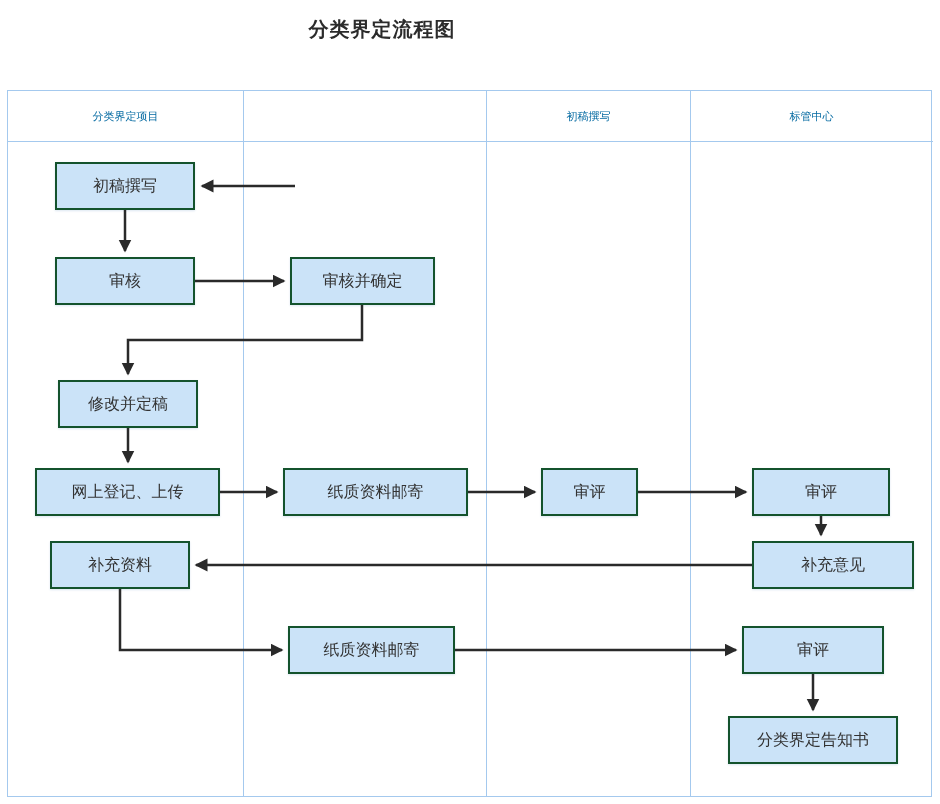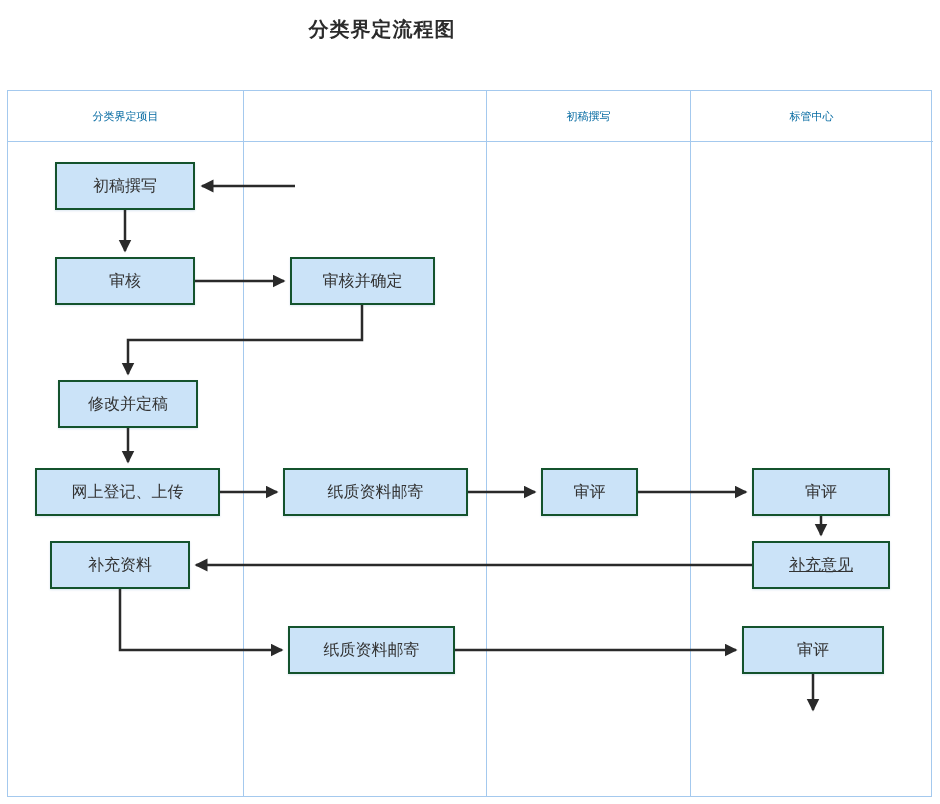--- a/index.html
+++ b/index.html
@@ -37,24 +37,25 @@
   <div class="lane-header" style="left:691px;width:241px;">标管中心</div>
 
   <div class="node" style="left:55px;top:162px;width:140px;">初稿撰写</div>
   <div class="node" style="left:55px;top:257px;width:140px;">审核</div>
   <div class="node" style="left:290px;top:257px;width:145px;">审核并确定</div>
   <div class="node" style="left:58px;top:380px;width:140px;">修改并定稿</div>
   <div class="node" style="left:35px;top:468px;width:185px;">网上登记、上传</div>
   <div class="node" style="left:283px;top:468px;width:185px;">纸质资料邮寄</div>
   <div class="node" style="left:541px;top:468px;width:97px;">审评</div>
   <div class="node" style="left:752px;top:468px;width:138px;">审评</div>
-  <div class="node" style="left:752px;top:541px;width:138px;text-decoration:underline;">补充意见</div>
+  <div class="node" style="left:752px;top:541px;width:162px;">补充意见</div>
   <div class="node" style="left:50px;top:541px;width:140px;">补充资料</div>
   <div class="node" style="left:288px;top:626px;width:167px;">纸质资料邮寄</div>
   <div class="node" style="left:742px;top:626px;width:142px;">审评</div>
+  <div class="node" style="left:728px;top:716px;width:170px;">分类界定告知书</div>
 
   <svg class="arrows" width="940" height="804" viewBox="0 0 940 804" xmlns="http://www.w3.org/2000/svg">
     <defs>
       <marker id="ah" markerWidth="6" markerHeight="5.6" refX="4.6" refY="2.6" orient="auto" markerUnits="strokeWidth">
         <path d="M0,0 L5.2,2.6 L0,5.2 Z" fill="#2a2a2a"></path>
       </marker>
     </defs>
     <line x1="295" y1="186" x2="202" y2="186" marker-end="url(#ah)"></line>
     <line x1="125" y1="210" x2="125" y2="251" marker-end="url(#ah)"></line>
     <line x1="195" y1="281" x2="284" y2="281" marker-end="url(#ah)"></line>

